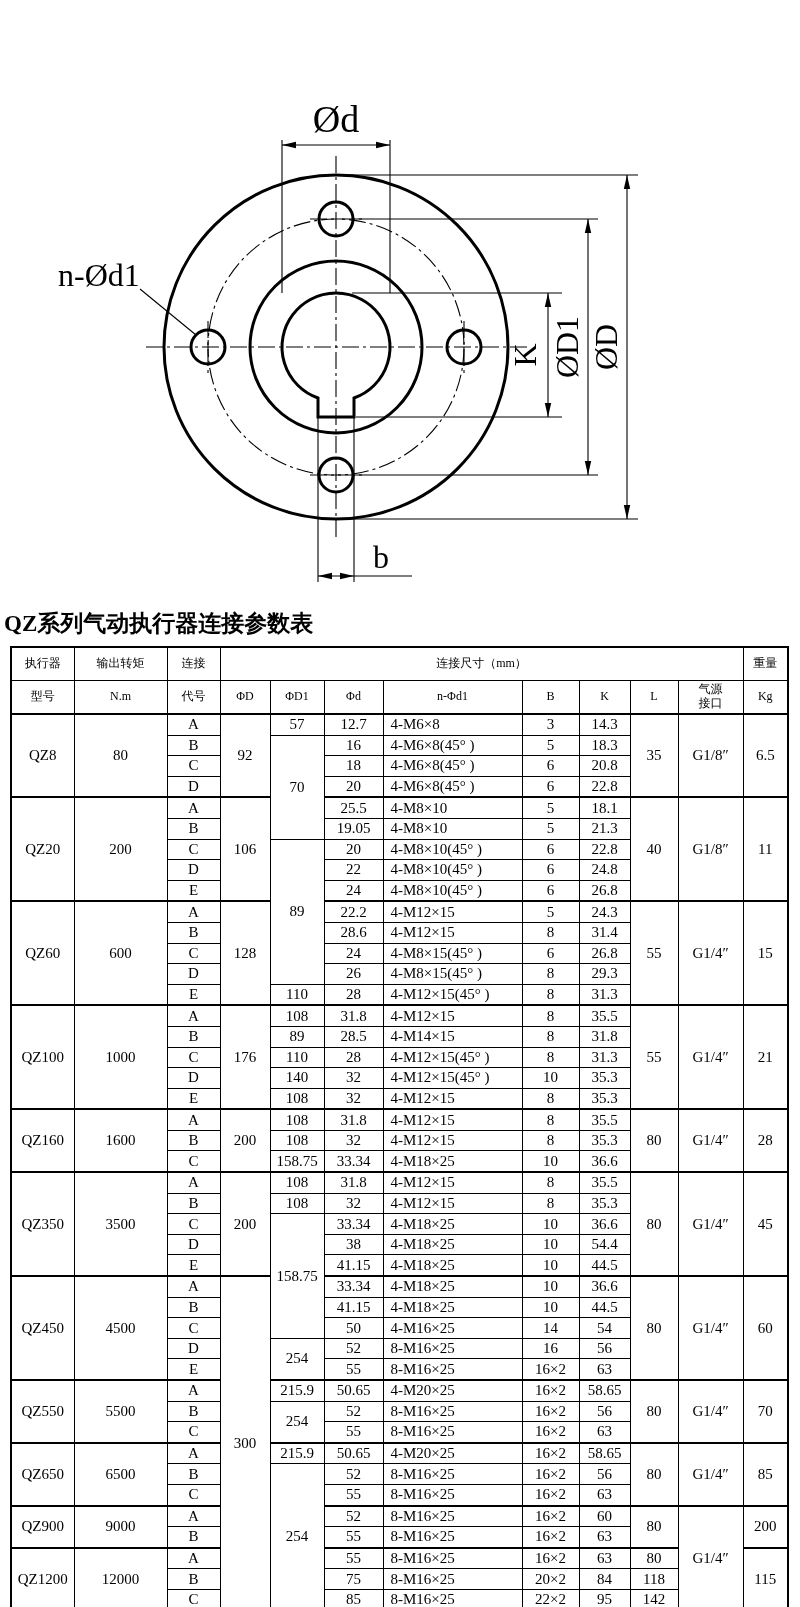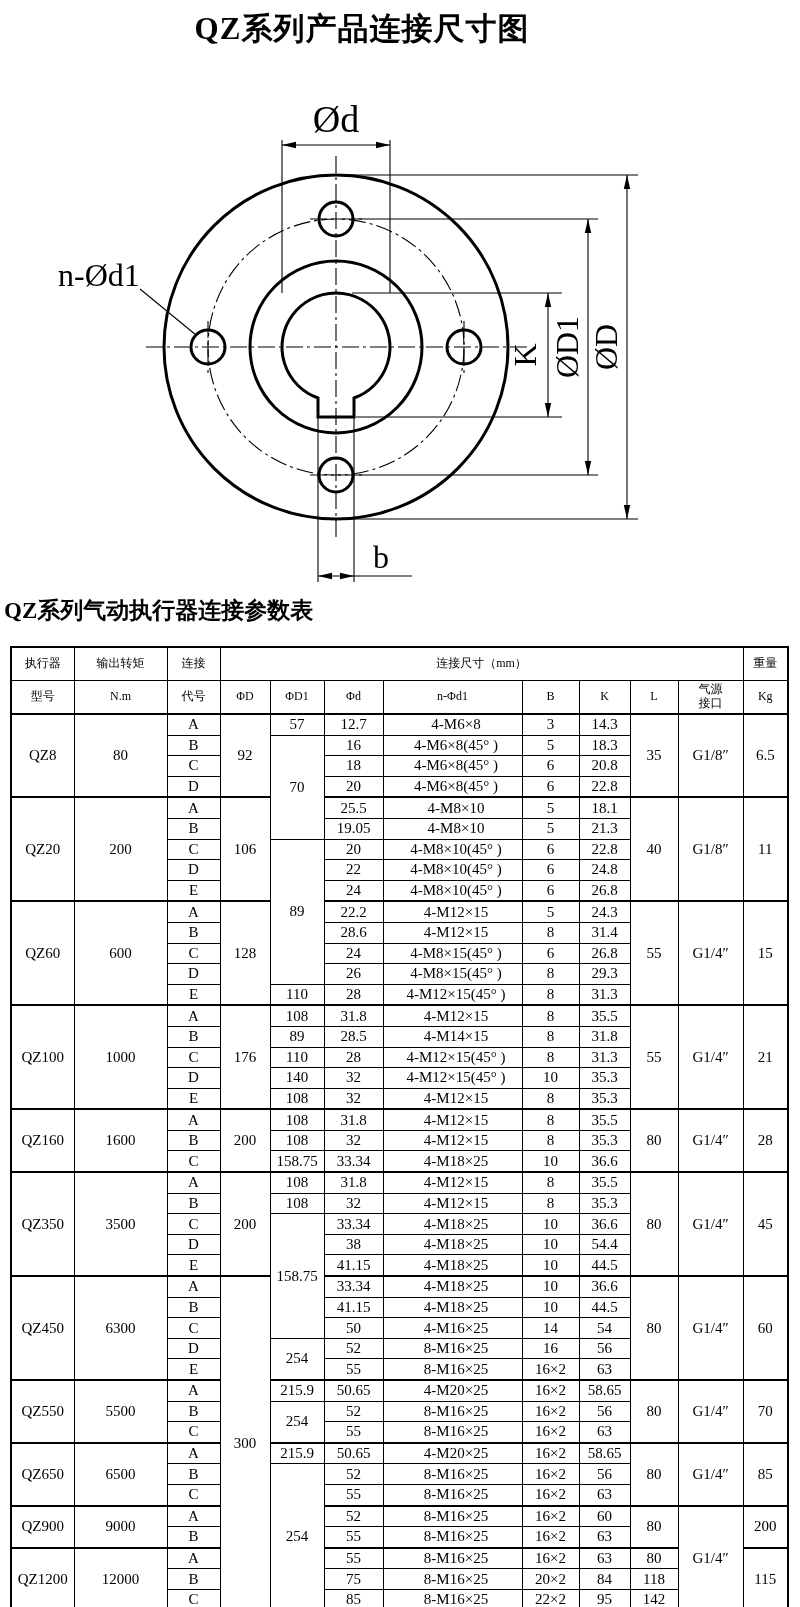--- a/index.html
+++ b/index.html
@@ -1,44 +1,43 @@
 <!DOCTYPE html>
 <html><head>
 <meta charset="utf-8">
 <style>
   html,body{margin:0;padding:0;background:#fff}
   .page{position:relative;width:800px;height:1607px;background:#fff;overflow:hidden;
         font-family:"Liberation Serif","DejaVu Serif",serif;color:#000}
   .title{position:absolute;top:8px;left:0;width:724px;text-align:center;
          font-size:31px;font-weight:700;letter-spacing:1px}
   .diagram{position:absolute;top:88px;left:0}
-  .sec-title{position:absolute;top:595px;left:4px;font-size:23px;font-weight:700}
+  .sec-title{position:absolute;top:608px;left:4px;font-size:23px;font-weight:700}
   .pt{position:absolute;top:646px;left:10px;width:778px;border-collapse:collapse;
       table-layout:fixed;border:2px solid #000}
   .pt th,.pt td{border:1px solid #000;text-align:center;vertical-align:middle;
       padding:0;font-weight:400;overflow:hidden}
   .pt th{font-size:12px;height:32px;white-space:pre-line;line-height:1.15}
   .pt td{font-size:15px;height:19.6px;line-height:19px}
-  .pt td.al{text-align:center;padding-left:7px}
+  .pt td.al{text-align:left;padding-left:7px}
   .pt tr.gs td{border-top:2px solid #000}
   
   .thick{stroke:#000;stroke-width:3;fill:none}
   .thin{stroke:#000;stroke-width:1.1;fill:none}
   .dim{stroke:#000;stroke-width:1.1;fill:none}
   .cl{stroke:#000;stroke-width:1.1;fill:none;stroke-dasharray:17 4 3 4}
   .diagram text{fill:#000;font-family:"Liberation Serif","DejaVu Serif",serif}
   .lbl{font-size:32px}
   .lblb{font-size:38px}
 </style>
 </head>
 <body>
 
 <div class="page">
 
-  <div class="title">QZ系列产品连接尺寸图</div>
 
   <svg class="diagram" width="800" height="508" viewBox="0 0 800 508">
     <defs>
       <marker id="arr" viewBox="0 0 14 10" refX="14" refY="5" markerWidth="14" markerHeight="10" markerUnits="userSpaceOnUse" orient="auto-start-reverse">
         <path d="M14,5 L0,1.8 L0,8.2 Z" fill="#000"></path>
       </marker>
     </defs>
 
     <line class="cl" x1="336" y1="68" x2="336" y2="452"></line>
     <line class="cl" x1="146" y1="259" x2="528" y2="259"></line>
@@ -364,21 +363,21 @@
         </tr>
         <tr>
           <td>E</td>
           <td>41.15</td>
           <td class="al">4-M18×25</td>
           <td>10</td>
           <td>44.5</td>
         </tr>
         <tr class="gs">
           <td rowspan="5">QZ450</td>
-          <td rowspan="5">6300</td>
+          <td rowspan="5">4500</td>
           <td>A</td>
           <td rowspan="16">300</td>
           <td>33.34</td>
           <td class="al">4-M18×25</td>
           <td>10</td>
           <td>36.6</td>
           <td rowspan="5">80</td>
           <td rowspan="5">G1/4″</td>
           <td rowspan="5">60</td>
         </tr>

